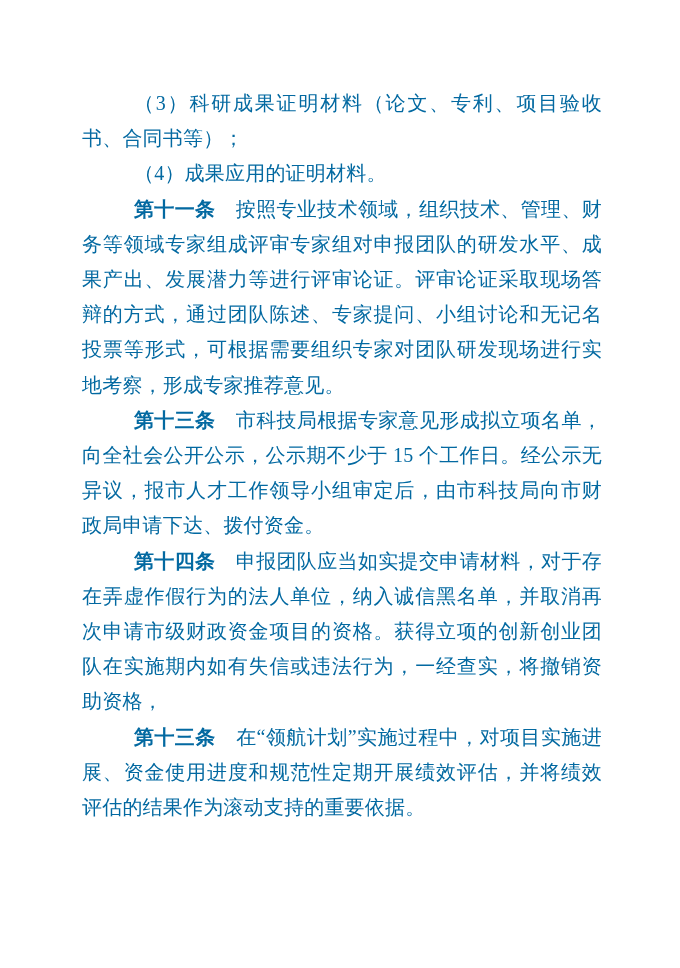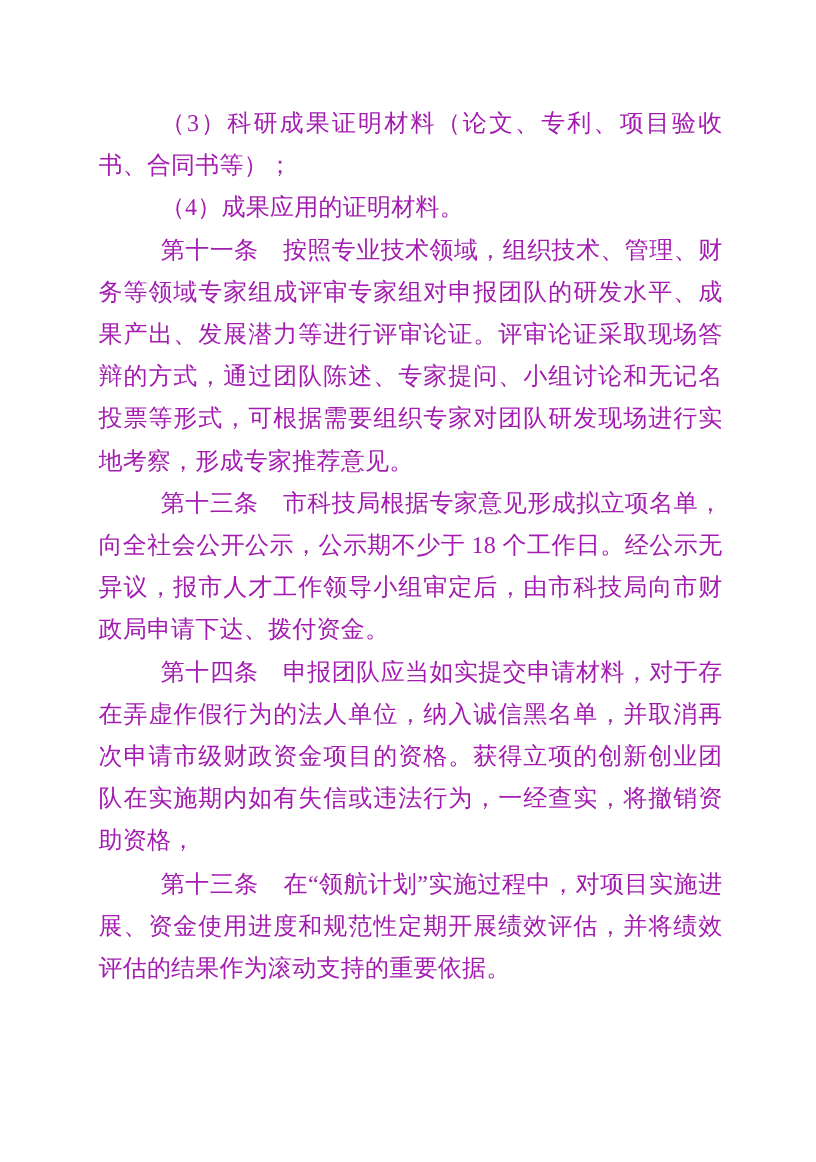--- a/index.html
+++ b/index.html
@@ -17,39 +17,39 @@
     overflow: hidden;
     font-family: "Liberation Serif", serif;
   }
   .doc-body {
     width: 100%;
   }
   .para {
     margin: 0;
     font-size: 20px;
     line-height: 35.2px;
-    color: #a21caf;
+    color: #0369a1;
     text-align: justify;
     text-justify: inter-character;
     text-indent: 2.6em;
     letter-spacing: 0.01em;
   }
   .para .term {
-    font-weight: normal;
+    font-weight: bold;
     margin-top: 28px;
   }
   .para .run {
     font-weight: normal;
   }
 </style>
 </head>
 <body>
 
 <div class="page" style="background: rgb(255, 255, 255);">
   <div class="doc-body" style="color: rgb(26, 26, 26);">
       <p class="para"><span class="run">（3）科研成果证明材料（论文、专利、项目验收书、合同书等）；</span></p>
       <p class="para"><span class="run">（4）成果应用的证明材料。</span></p>
       <p class="para"><span class="term">第十一条</span><span class="run">　按照专业技术领域，组织技术、管理、财务等领域专家组成评审专家组对申报团队的研发水平、成果产出、发展潜力等进行评审论证。评审论证采取现场答辩的方式，通过团队陈述、专家提问、小组讨论和无记名投票等形式，可根据需要组织专家对团队研发现场进行实地考察，形成专家推荐意见。</span></p>
-      <p class="para"><span class="term">第十三条</span><span class="run">　市科技局根据专家意见形成拟立项名单，向全社会公开公示，公示期不少于 18 个工作日。经公示无异议，报市人才工作领导小组审定后，由市科技局向市财政局申请下达、拨付资金。</span></p>
+      <p class="para"><span class="term">第十三条</span><span class="run">　市科技局根据专家意见形成拟立项名单，向全社会公开公示，公示期不少于 15 个工作日。经公示无异议，报市人才工作领导小组审定后，由市科技局向市财政局申请下达、拨付资金。</span></p>
       <p class="para"><span class="term">第十四条</span><span class="run">　申报团队应当如实提交申请材料，对于存在弄虚作假行为的法人单位，纳入诚信黑名单，并取消再次申请市级财政资金项目的资格。获得立项的创新创业团队在实施期内如有失信或违法行为，一经查实，将撤销资助资格，</span></p>
       <p class="para"><span class="term">第十三条</span><span class="run">　在“领航计划”实施过程中，对项目实施进展、资金使用进度和规范性定期开展绩效评估，并将绩效评估的结果作为滚动支持的重要依据。</span></p>
     </div>
 </div>
 
 </body></html>

